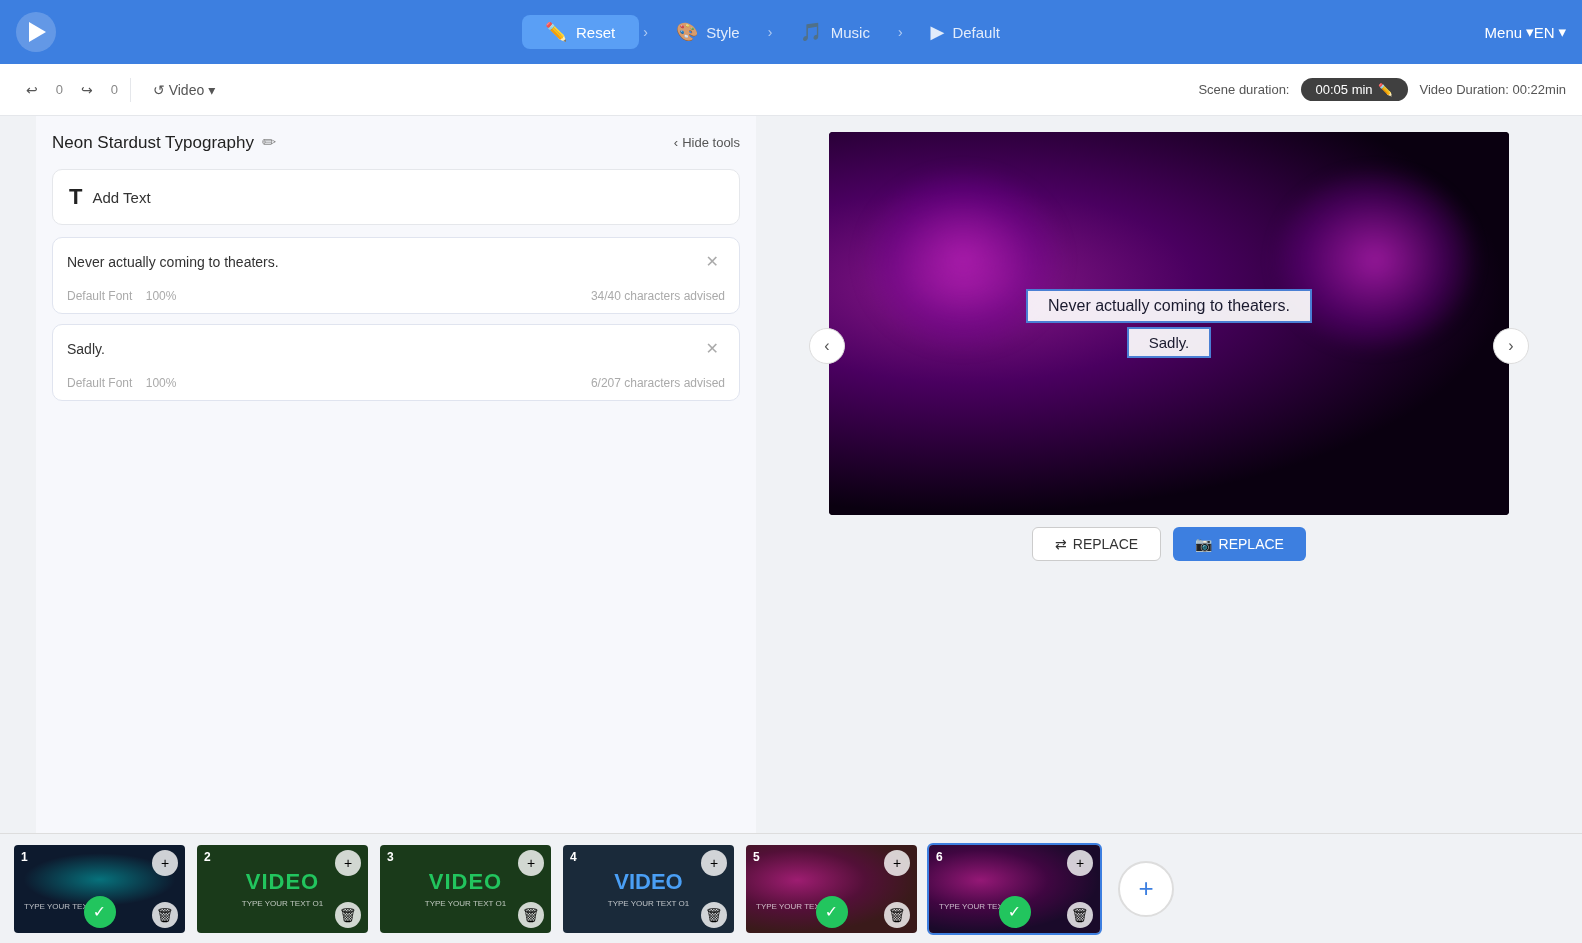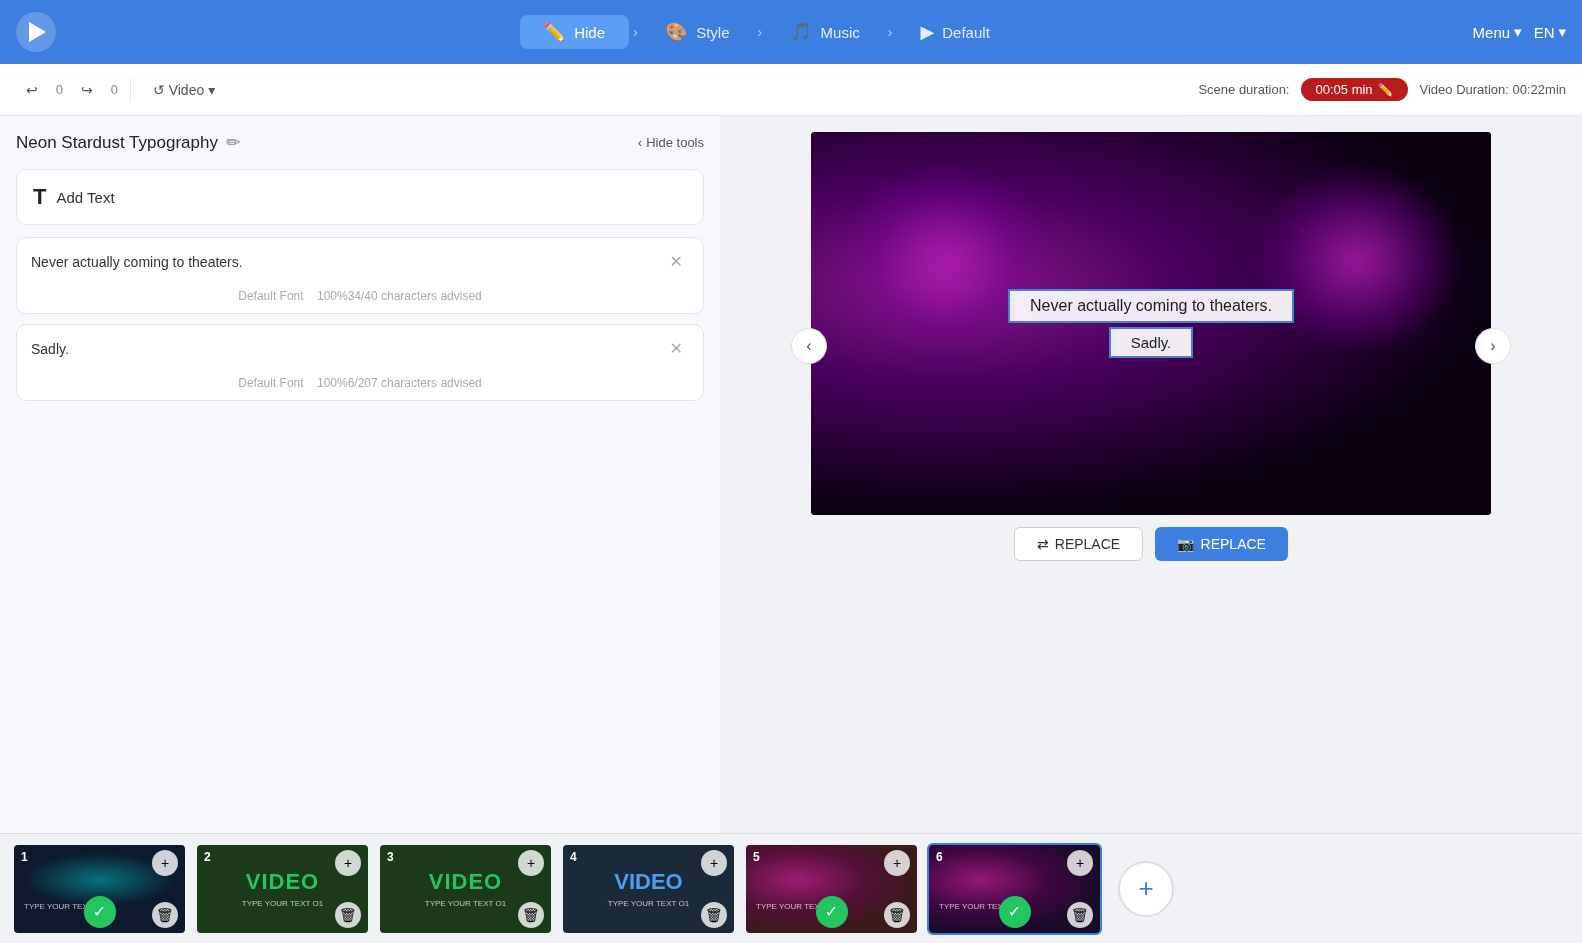--- a/index.html
+++ b/index.html
@@ -53,21 +53,21 @@
       font-size: 18px;
     }
     .nav-chevron {
       color: rgba(255,255,255,0.6);
       font-size: 14px;
       margin: 0 4px;
     }
     .nav-right {
       display: flex;
       align-items: center;
-      gap: 12px;
+      gap: 0;
       color: white;
       font-size: 15px;
       margin-left: 19px;
     }
     .nav-menu-btn, .nav-lang-btn {
       color: white;
       background: none;
       border: none;
       font-size: 15px;
       cursor: pointer;
@@ -109,34 +109,35 @@
       margin: 0 4px;
     }
     .toolbar-right {
       margin-left: auto;
       display: flex;
       align-items: center;
       gap: 12px;
     }
     .scene-duration-label { font-size: 13px; color: #555; text-align: right; }
     .scene-duration-badge {
-      background: #b91c1c;
+      background: #404040;
       color: white;
       border-radius: 20px;
       padding: 4px 14px;
       font-size: 13px;
       display: flex; align-items: center; gap: 6px;
     }
     .scene-duration-badge .pencil { font-size: 12px; }
     .video-duration { font-size: 13px; color: #555; }
 
     
     .main-content {
       display: flex;
       height: calc(943px - 64px - 52px - 110px);
+      padding-left: 36px;
     }
 
     
     .left-panel {
       width: 720px;
       background: #f7f8fc;
       padding: 16px;
       overflow-y: auto;
       position: relative;
     }
@@ -206,21 +207,21 @@
     .text-entry-close {
       background: none;
       border: none;
       cursor: pointer;
       color: #aaa;
       font-size: 16px;
       padding: 2px 6px;
     }
     .text-entry-footer {
       display: flex;
-      justify-content: center;
+      justify-content: space-between;
       padding: 4px 14px 10px;
       font-size: 12px;
       color: #aaa;
     }
 
     
     .right-panel {
       flex: 1;
       background: #f0f2f5;
       display: flex;
@@ -472,21 +473,21 @@
 
 <nav class="top-nav">
   <div class="nav-logo">
     <div class="nav-logo-triangle"></div>
   </div>
 
   <div class="nav-steps">
 
     <div class="nav-step active">
       <span class="nav-step-icon">✏️</span>
-      <span>Hide</span>
+      <span>Reset</span>
     </div>
     <span class="nav-chevron">›</span>
 
     <div class="nav-step">
       <span class="nav-step-icon">🎨</span>
       <span>Style</span>
     </div>
     <span class="nav-chevron">›</span>
 
     <div class="nav-step">

